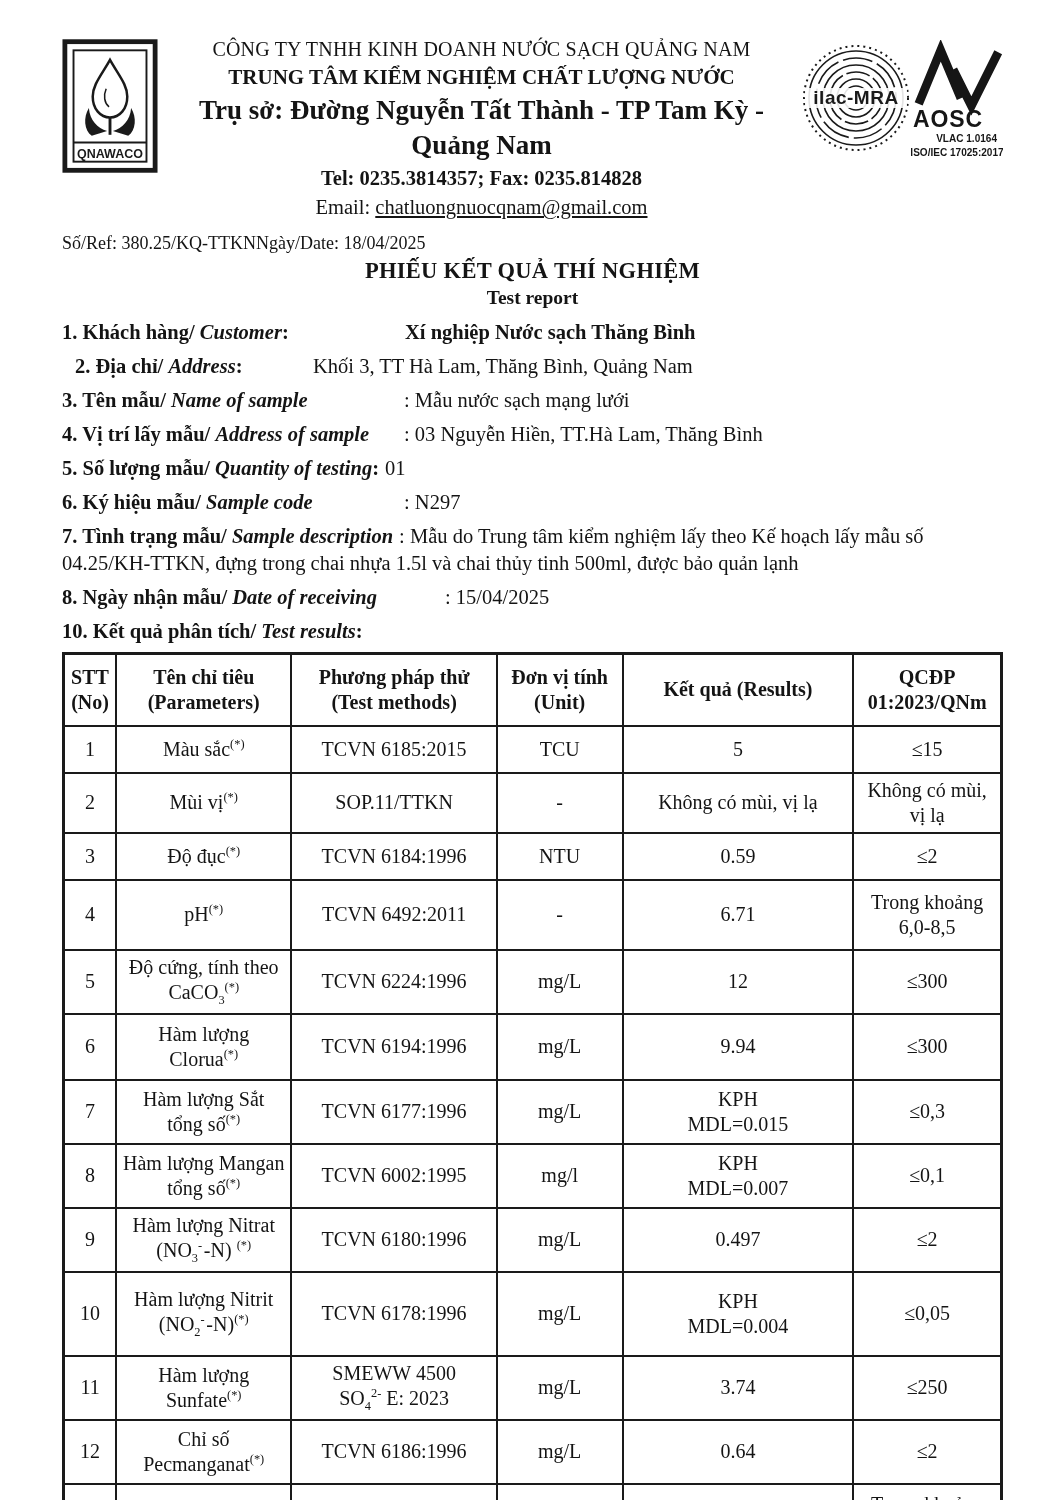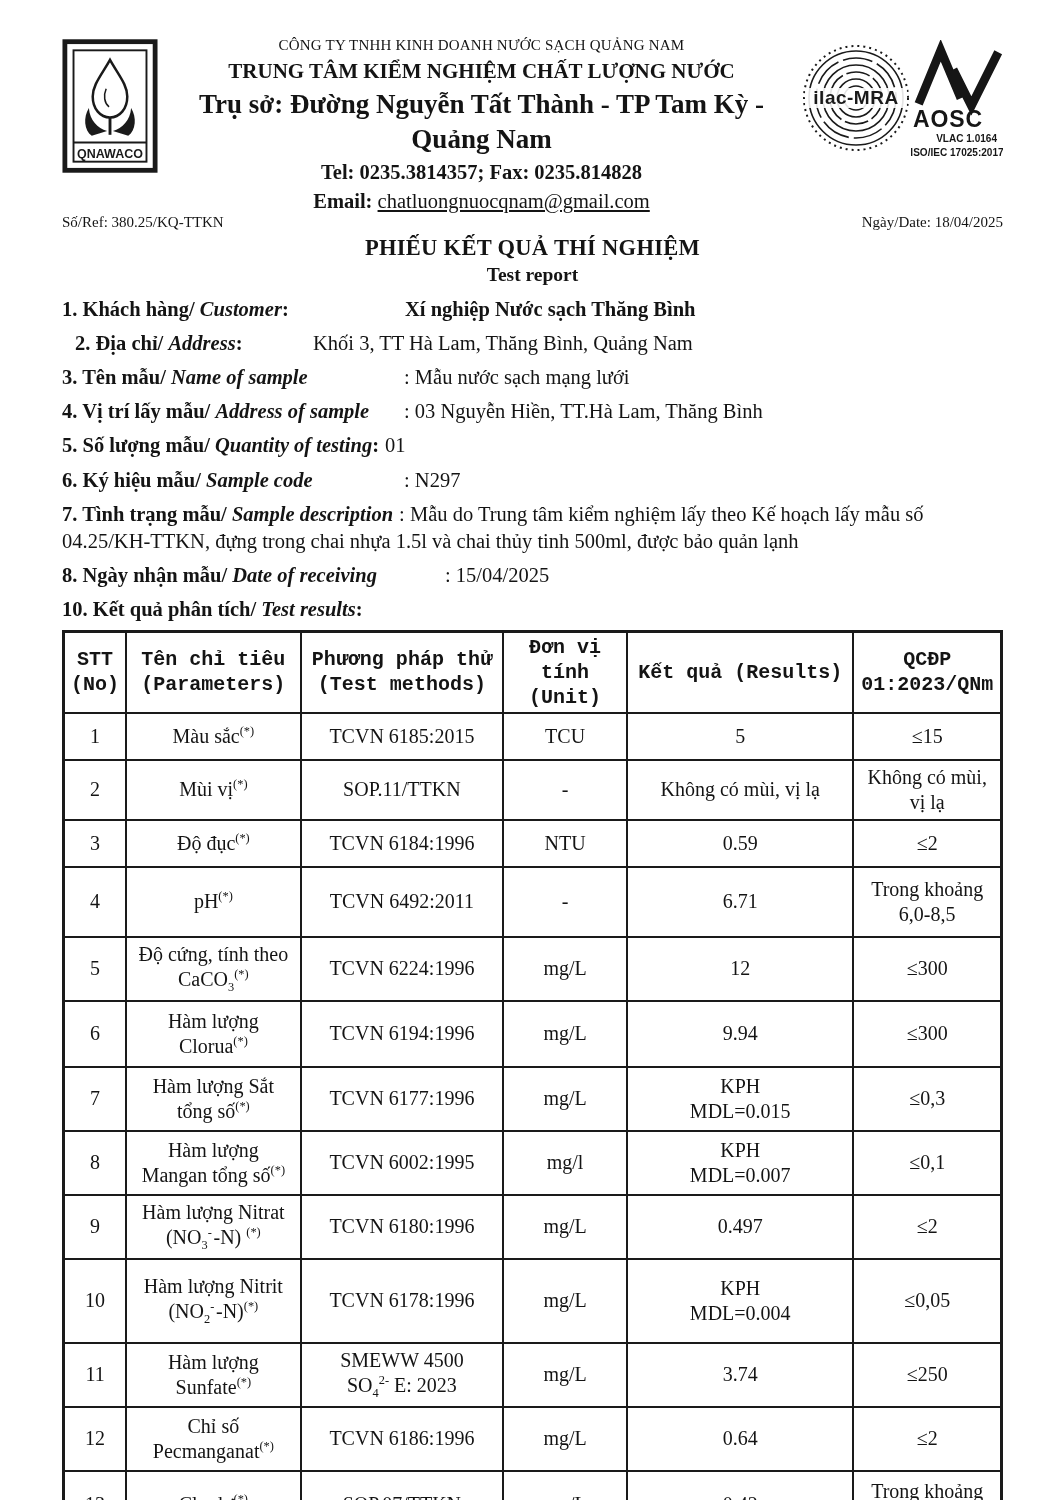--- a/index.html
+++ b/index.html
@@ -7,31 +7,31 @@
     width:1063px;height:1500px;overflow:hidden;
     background:#ffffff;color:#141414;
     font-family:"Liberation Serif","DejaVu Serif",serif;
   }
   .page{box-sizing:border-box;width:1063px;height:1500px;padding:26px 60px 0 62px;}
 
   
   .hdr{display:flex;align-items:flex-start;}
   .hdr-logo-left{flex:0 0 100px;padding-top:12px;}
   .hdr-center{flex:1;text-align:center;line-height:1.3;padding-top:10px;}
-  .co-line1{font-size:15px;letter-spacing:.2px;}
+  .co-line1{font-size:20px;letter-spacing:.2px;}
   .co-line2{font-size:21px;font-weight:bold;margin-top:2px;}
   .co-line3{font-size:27px;font-weight:bold;margin-top:2px;}
   .co-line4{font-size:20.5px;font-weight:bold;margin-top:2px;}
   .co-line5{font-size:20.5px;margin-top:2px;}
-  .co-line5 .email-lbl{font-weight:bold;margin-top:14px;}
+  .co-line5 .email-lbl{font-weight:normal;margin-top:14px;}
   .email-link{text-decoration:underline;color:#141414;}
   .hdr-logos-right{flex:0 0 200px;display:flex;align-items:flex-start;padding-top:14px;}
 
   
-  .refrow{display:flex;justify-content:space-between;font-size:15px;}
+  .refrow{display:flex;margin-top:12px;font-size:18px;}
 
   
   .title{text-align:center;font-weight:bold;font-size:22.5px;margin-top:4px;letter-spacing:.3px;}
   .subtitle{text-align:center;font-weight:bold;font-size:19.5px;margin-top:3px;}
 
   
   .info{margin-top:10px;font-size:20.5px;}
   .info p{margin:7px 0;line-height:1.32;}
   .lbl{font-weight:bold;}
   .lbl-en{font-style:italic;}
@@ -43,21 +43,21 @@
   .info p:nth-child(4) .lbl{display:inline-block;min-width:336px;}
   .info p:nth-child(6) .lbl{display:inline-block;min-width:336px;}
   .info p:nth-child(8) .lbl{display:inline-block;min-width:377px;}
 
   
   table.results{border-collapse:collapse;width:100%;margin-top:6px;border:3px solid #1a1a1a;}
   table.results th,table.results td{
     border:2px solid #1a1a1a;text-align:center;vertical-align:middle;
     padding:2px 6px;font-size:20px;line-height:1.25;
   }
-  table.results thead tr{height:72px;font-family:Liberation Mono, monospace;}
+  table.results thead tr{height:72px;}
   table.results th{font-weight:bold;}
   table.results tbody tr{height:64px;}
   table.results tbody tr:nth-child(1){height:47px;}
   table.results tbody tr:nth-child(2){height:60px;}
   table.results tbody tr:nth-child(3){height:47px;}
   table.results tbody tr:nth-child(4){height:70px;}
   table.results tbody tr:nth-child(6){height:66px;}
   table.results tbody tr:nth-child(10){height:84px;}
   table.results tbody tr:nth-child(13){height:68px;}
   sup{font-size:62%;}

